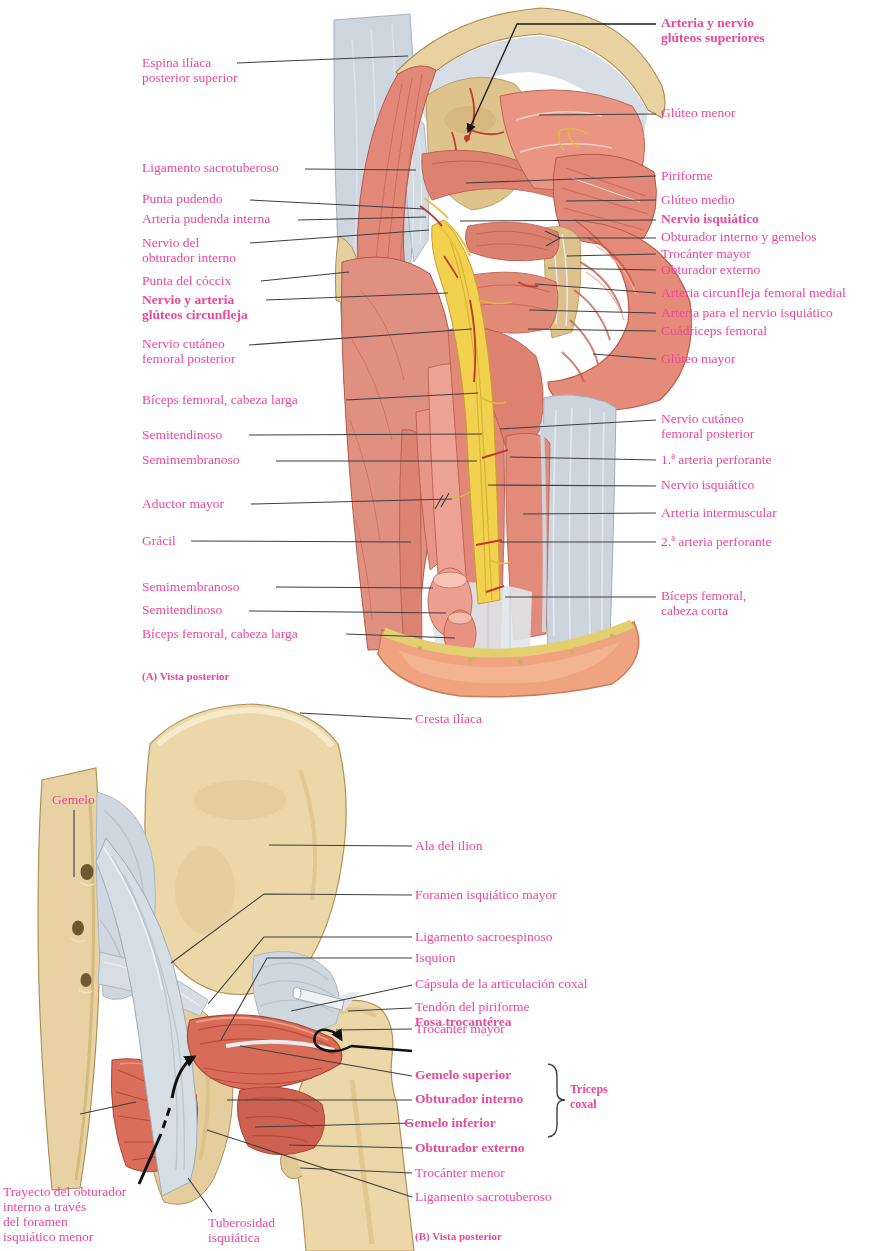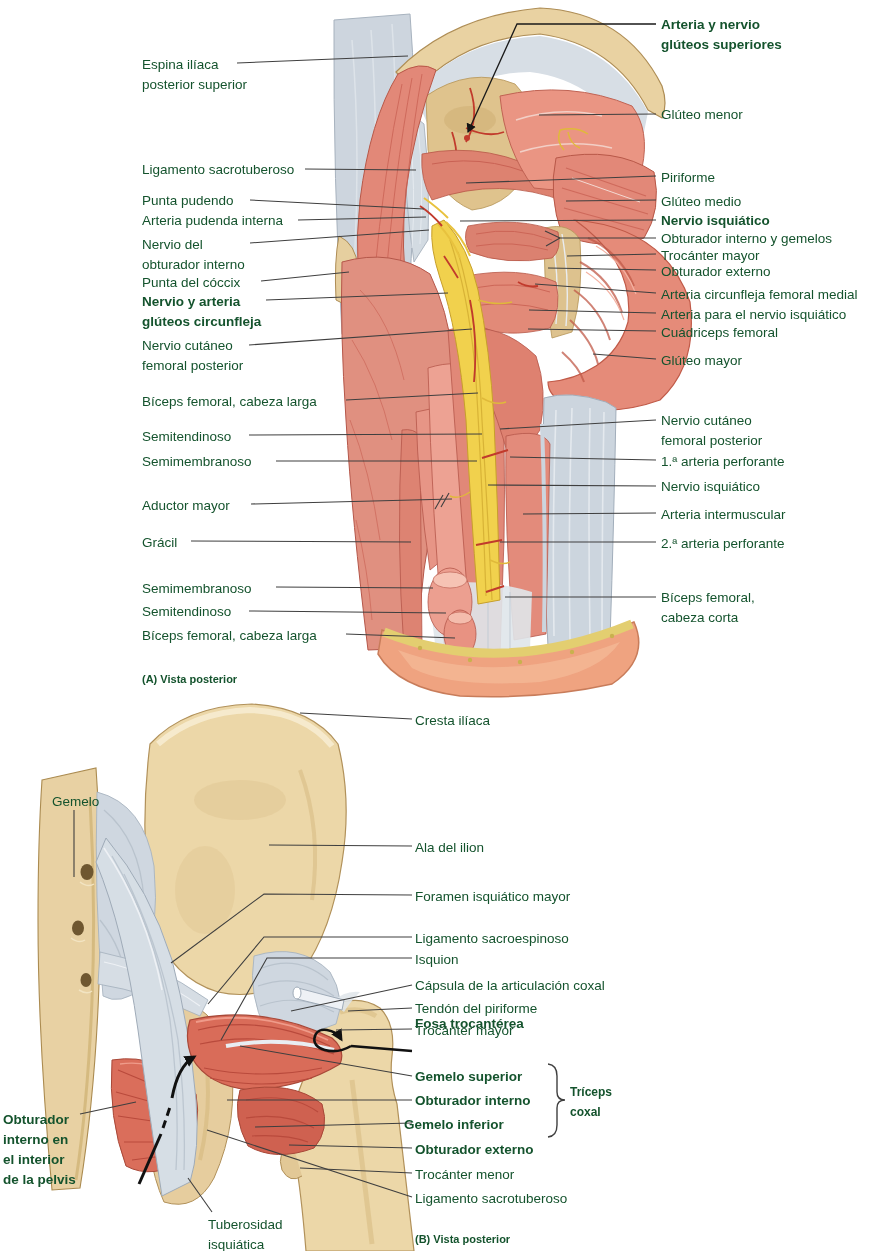--- a/index.html
+++ b/index.html
@@ -1,19 +1,19 @@
 <!DOCTYPE html>
 <html><head>
 <meta charset="utf-8">
 <style>
   html,body{margin:0;padding:0;background:#fff;}
   .canvas{position:relative;width:885px;height:1251px;background:#fff;overflow:hidden;
           font-family:"Liberation Sans",sans-serif;}
   .art{position:absolute;left:0;top:0;width:885px;height:1251px;}
-  .lbl{position:absolute;font-size:13.5px;line-height:20px;color:#14532d;white-space:pre-line;}
+  .lbl{position:absolute;font-size:13.5px;line-height:15px;color:#ec4899;white-space:pre-line;font-family:Liberation Serif, serif;}
   .lbl.b{font-weight:bold;}
   .cap{font-weight:bold;font-size:11px;}
 </style>
 </head>
 <body>
 
 <div class="canvas">
 
 <svg class="art" viewBox="0 0 885 1251" xmlns="http://www.w3.org/2000/svg">
   <defs>
@@ -277,24 +277,24 @@
 <div class="lbl" style="left:661px;top:411px">Nervio cutáneo
 femoral posterior</div>
 <div class="lbl" style="left:661px;top:452px">1.ª arteria perforante</div>
 <div class="lbl" style="left:661px;top:477px">Nervio isquiático</div>
 <div class="lbl" style="left:661px;top:505px">Arteria intermuscular</div>
 <div class="lbl" style="left:661px;top:534px">2.ª arteria perforante</div>
 <div class="lbl" style="left:661px;top:588px">Bíceps femoral,
 cabeza corta</div>
 
 <div class="lbl" style="left:52px;top:792px">Gemelo</div>
-<div class="lbl b" style="left:3px;top:1110px">Obturador
-interno en
-el interior
-de la pelvis</div>
+<div class="lbl" style="left:3px;top:1184px">Trayecto del obturador
+interno a través
+del foramen
+isquiático menor</div>
 <div class="lbl" style="left:208px;top:1215px">Tuberosidad
 isquiática</div>
 
 <div class="lbl" style="left:415px;top:711px">Cresta ilíaca</div>
 <div class="lbl" style="left:415px;top:838px">Ala del ilion</div>
 <div class="lbl" style="left:415px;top:887px">Foramen isquiático mayor</div>
 <div class="lbl" style="left:415px;top:929px">Ligamento sacroespinoso</div>
 <div class="lbl" style="left:415px;top:950px">Isquion</div>
 <div class="lbl" style="left:415px;top:976px">Cápsula de la articulación coxal</div>
 <div class="lbl" style="left:415px;top:999px">Tendón del piriforme</div>

